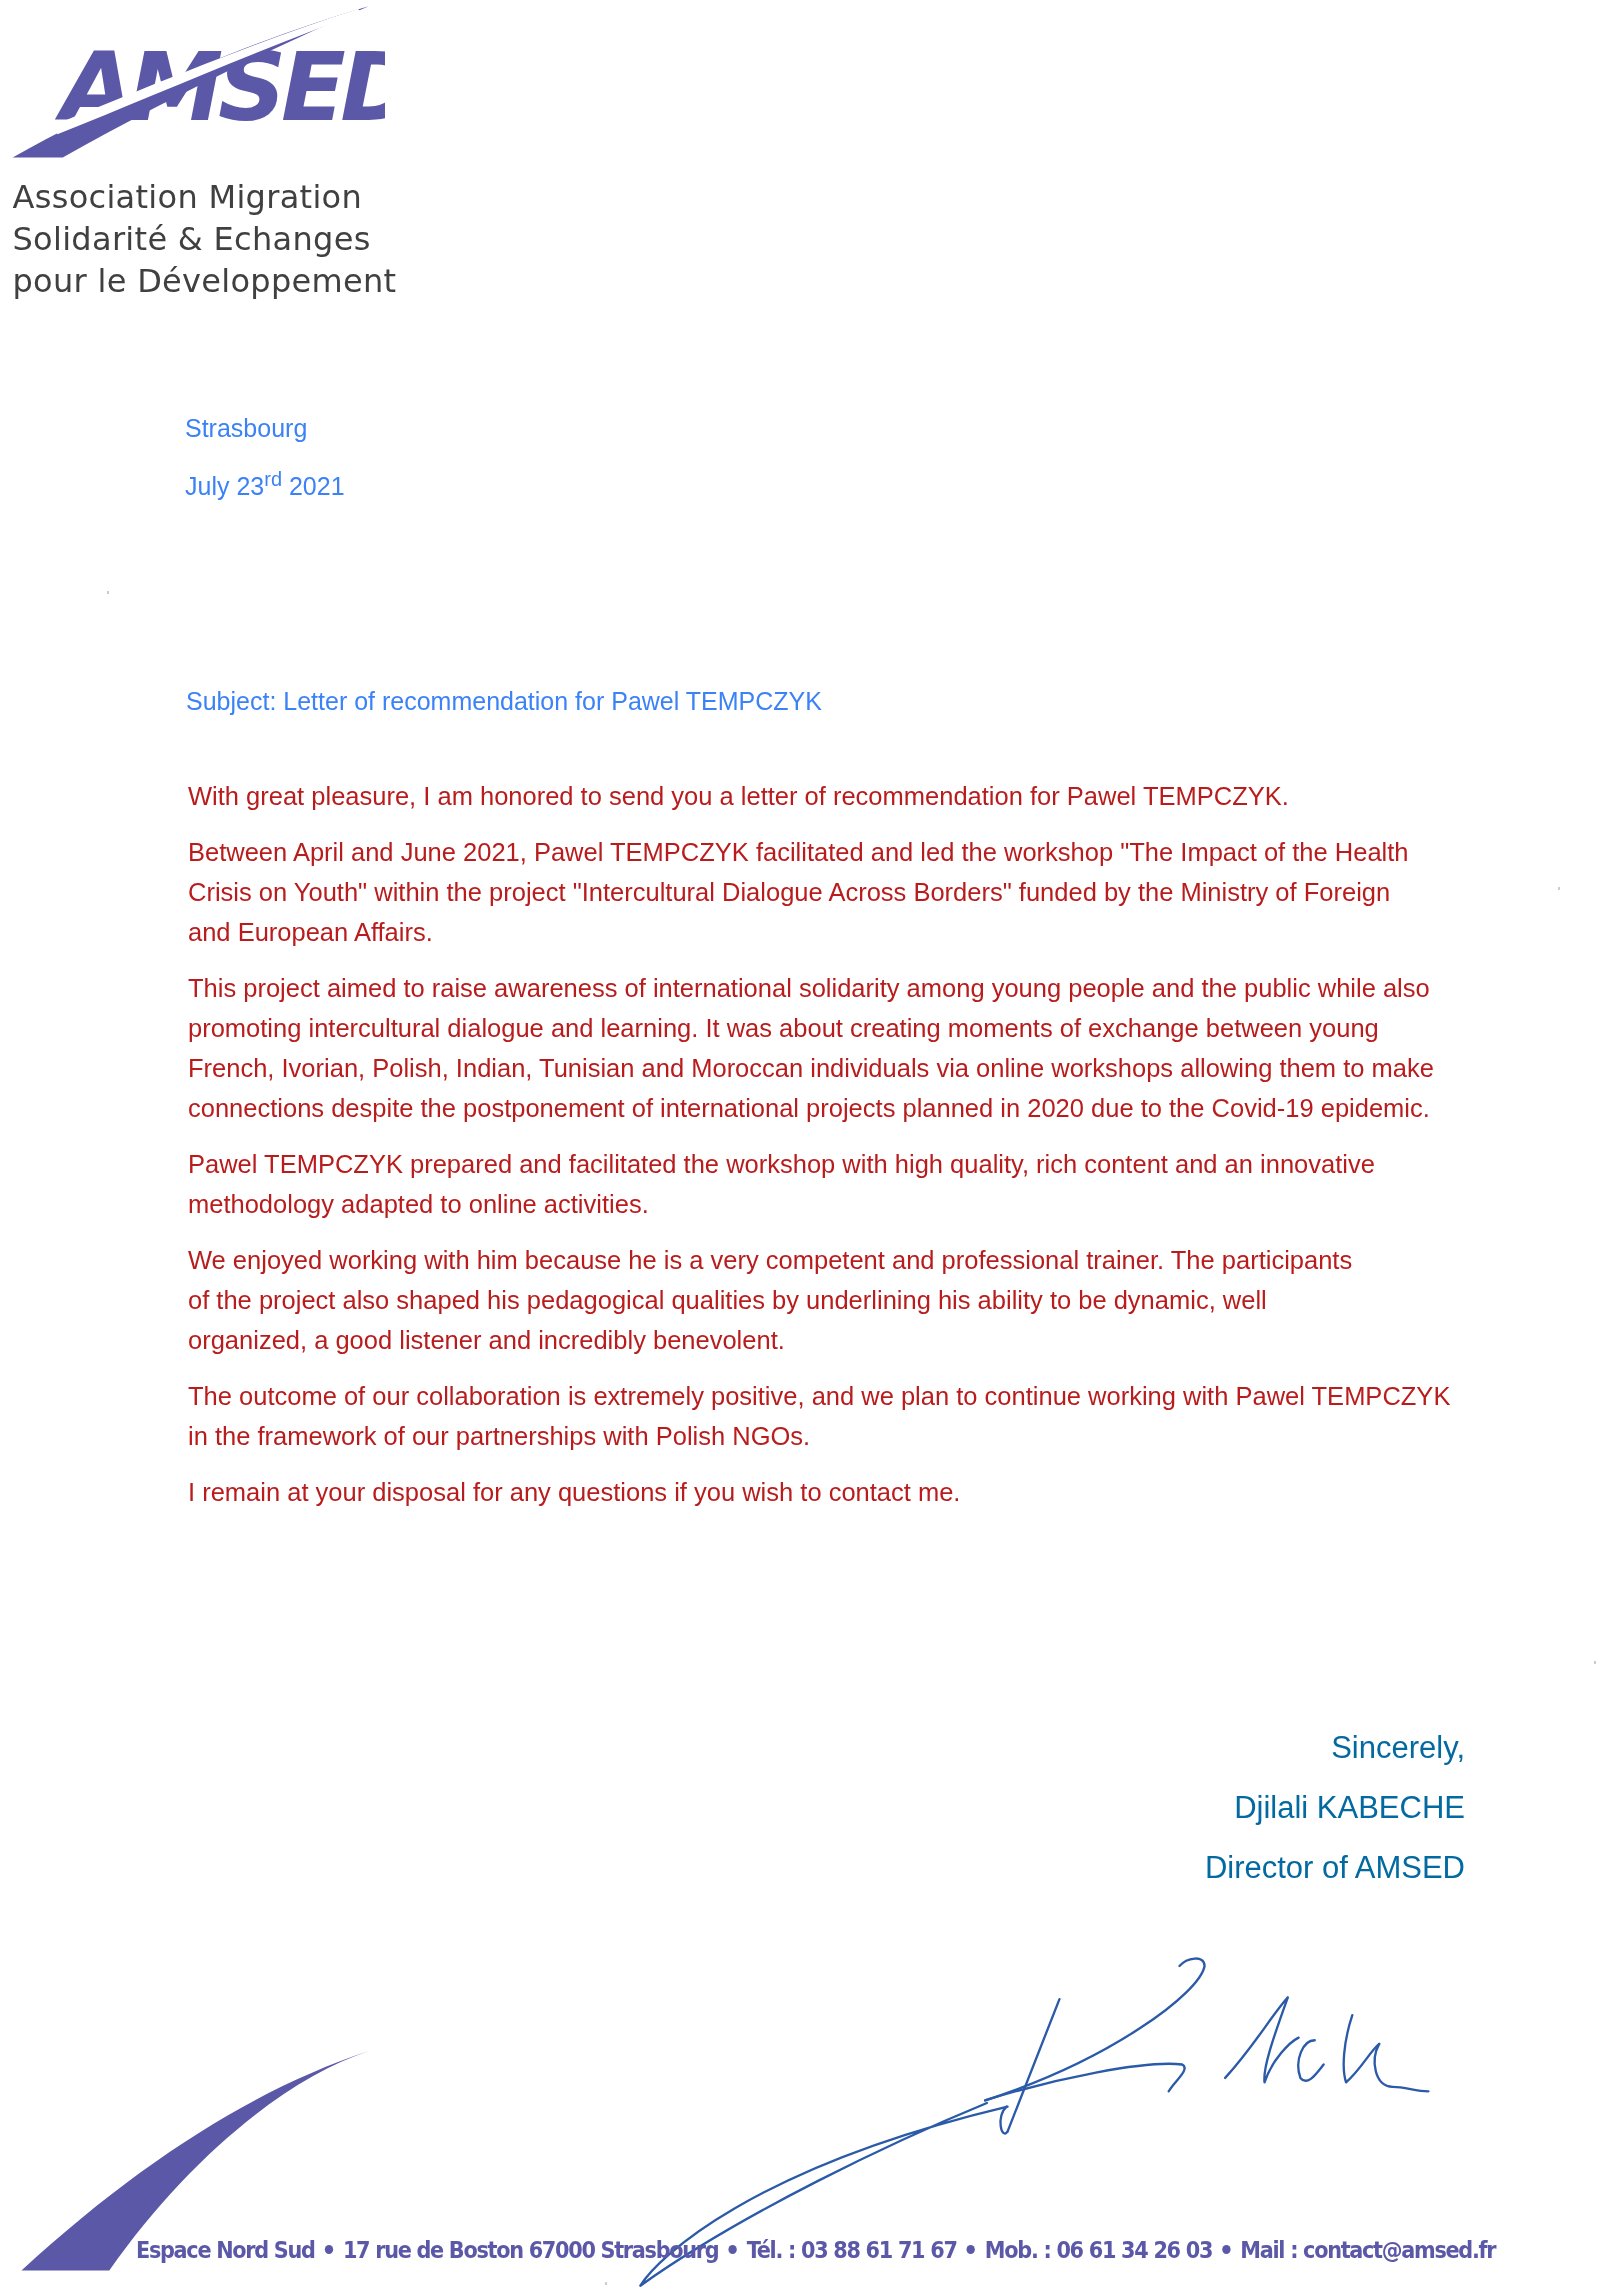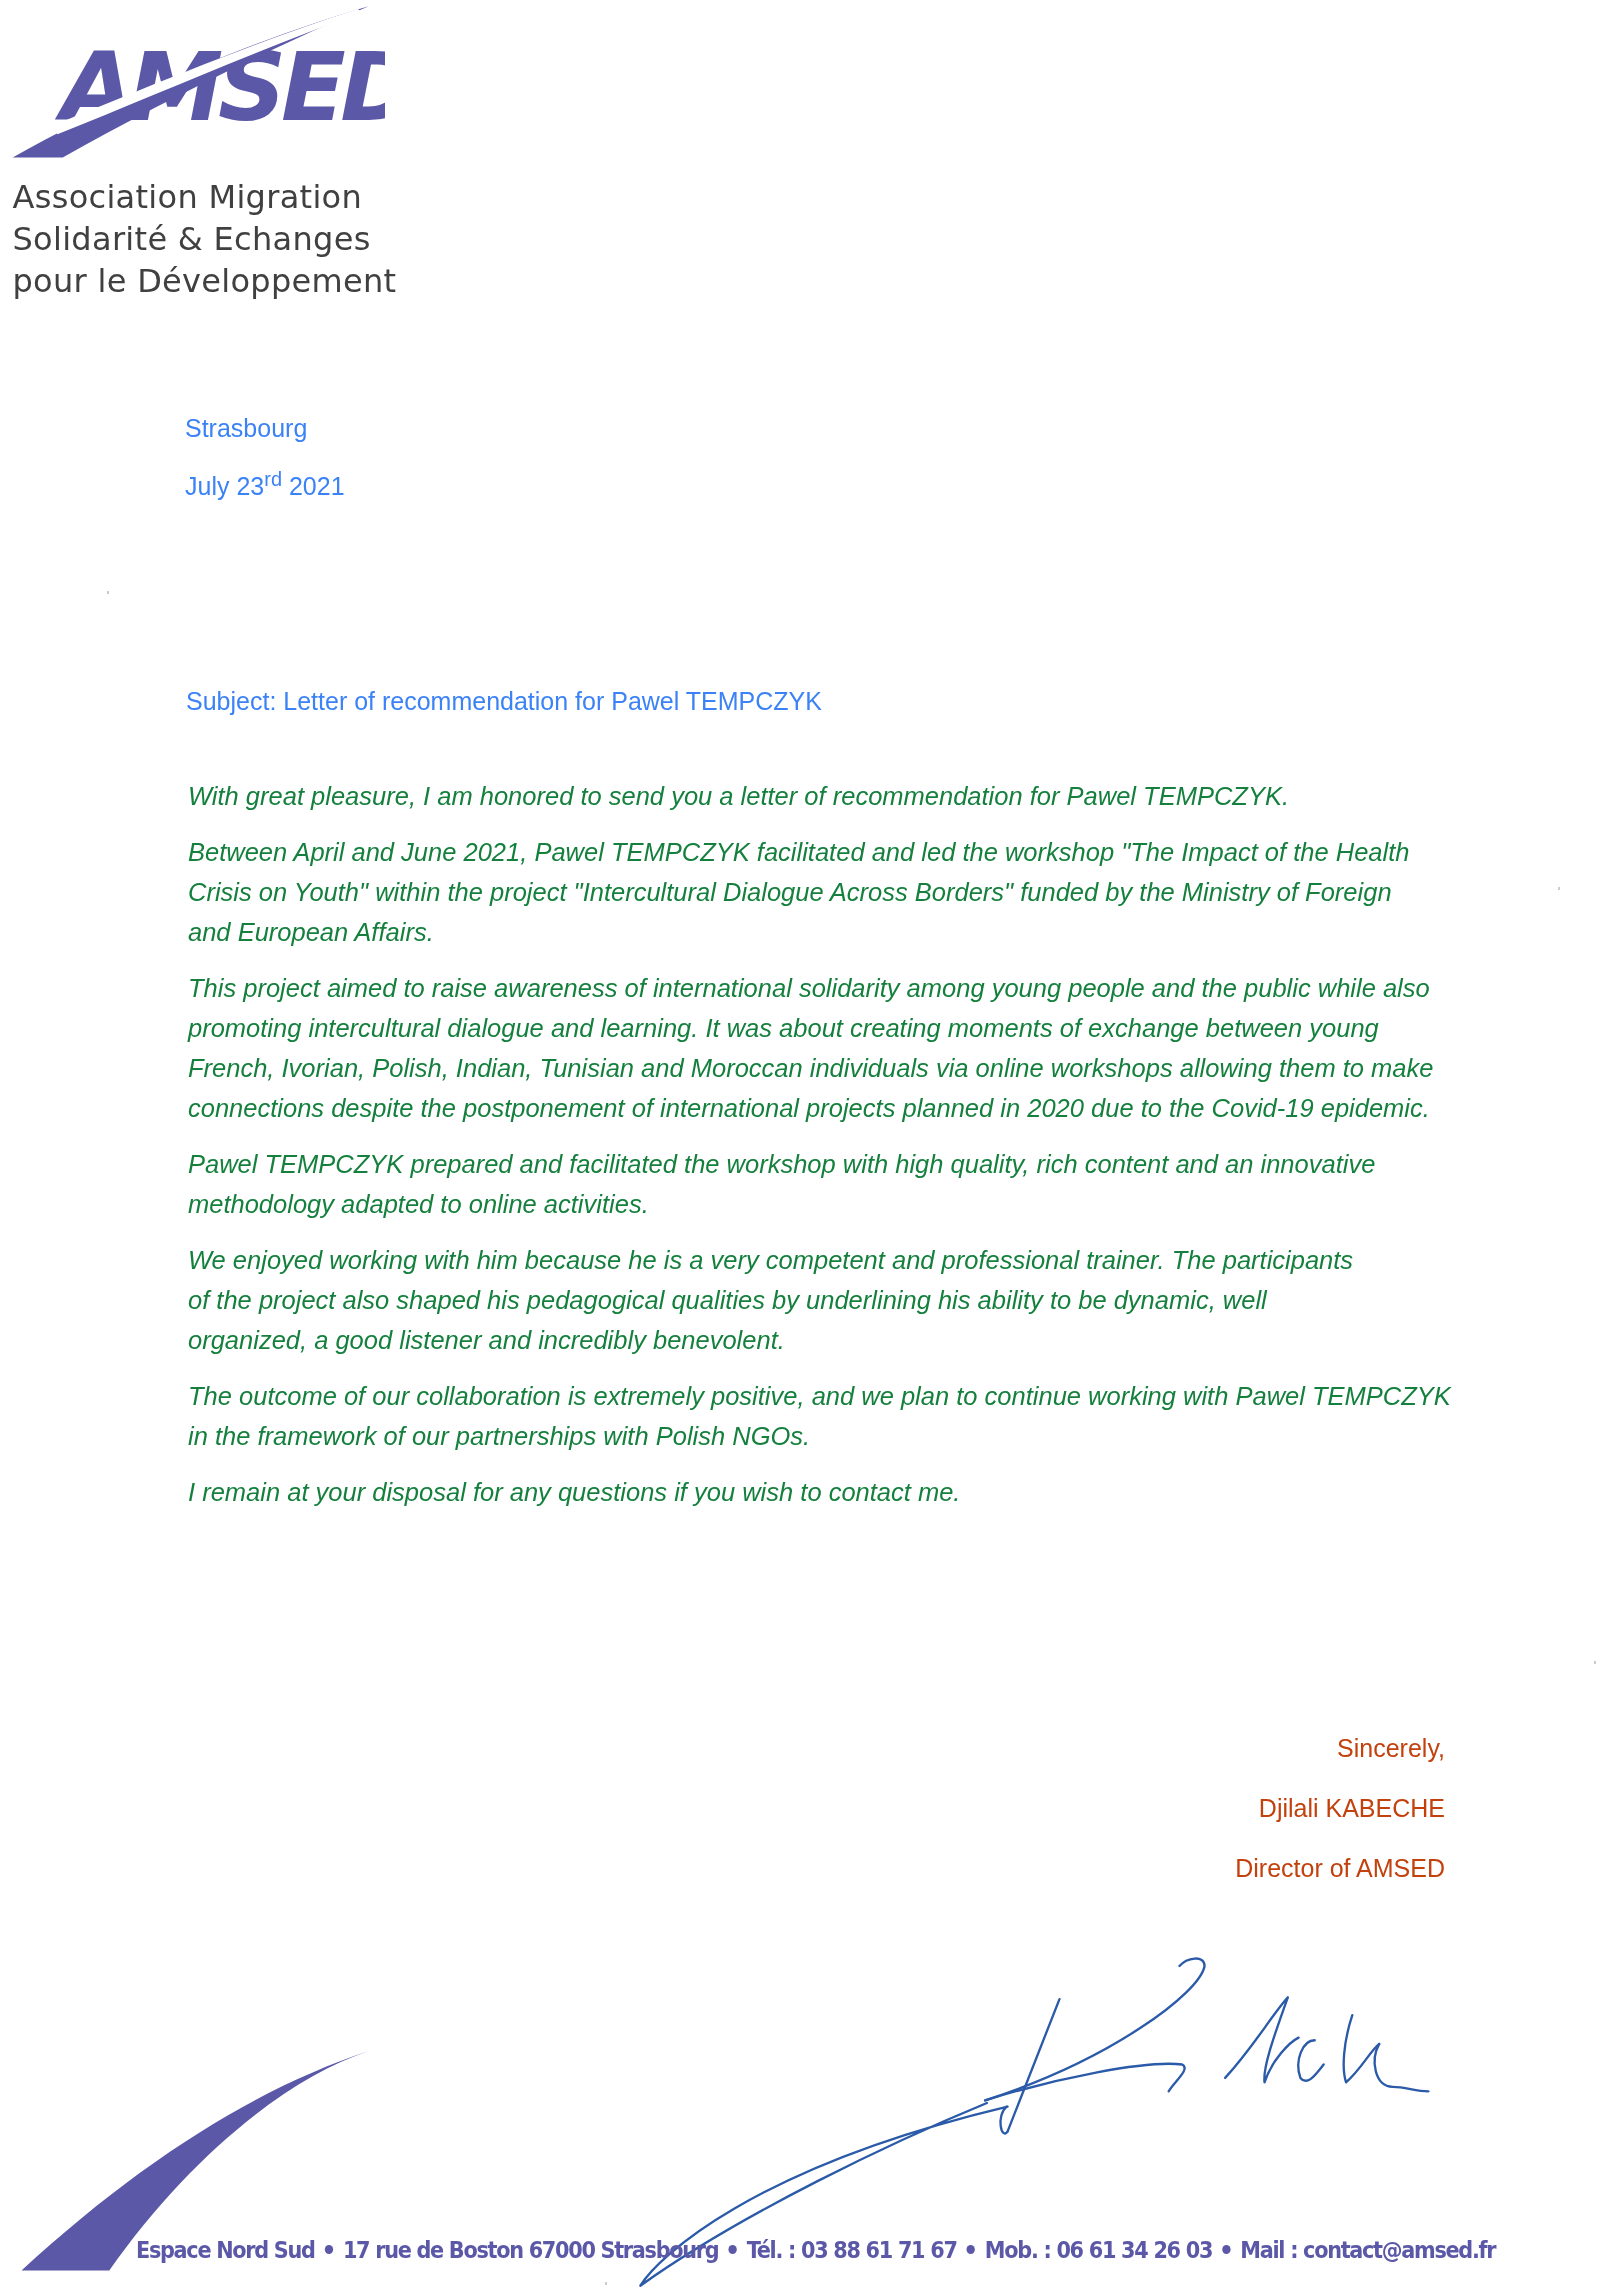--- a/index.html
+++ b/index.html
@@ -5,23 +5,23 @@
   html, body { margin:0; padding:0; background:#ffffff; }
   body { width:1621px; height:2293px; position:relative; overflow:hidden; font-family:"Liberation Sans", sans-serif; color:#222; }
   .logo-svg { position:absolute; left:0; top:0; }
   .org-name { position:absolute; left:12.5px; top:176px; font-family:"DejaVu Sans", sans-serif; color:#404040; font-size:32px; line-height:42px; letter-spacing:0.3px; }
   .org-name div { white-space:nowrap; }
   .txt { position:absolute; font-family:"Liberation Sans", sans-serif; font-size:25px; color:#3b82f6; white-space:nowrap; }
   .place { left:185px; top:414px; }
   .date { left:185px; top:472px; }
   .date sup { font-size:20px; vertical-align:super; line-height:0; }
   .subject { left:186px; top:658px;margin-top:29px; }
-  .body { position:absolute; left:188px; top:776px; width:1272px; font-family:"Liberation Sans", sans-serif; font-size:25.5px; line-height:40px; color:#15803d;font-style:italic; }
+  .body { position:absolute; left:188px; top:776px; width:1272px; font-family:"Liberation Sans", sans-serif; font-size:25.5px; line-height:40px; color:#b91c1c; }
   .body p { margin:0 0 16px 0; }
-  .closing { position:absolute; right:176px; top:1718px; text-align:right; font-family:"Liberation Sans", sans-serif; font-size:25px; line-height:60px; color:#c2410c; }
+  .closing { position:absolute; right:156px; top:1718px; text-align:right; font-family:"Liberation Sans", sans-serif; font-size:31px; line-height:60px; color:#0369a1; }
   .closing div { white-space:nowrap; }
   .sig-svg { position:absolute; left:0; top:0; pointer-events:none; }
   .footer-swoosh { position:absolute; left:0; top:0; }
   .footer { position:absolute; left:136px; top:2237px; font-family:"DejaVu Sans", sans-serif; font-weight:bold; color:#5b58a8; font-size:22.4px; letter-spacing:-1.4px; white-space:nowrap; transform:scaleX(0.93); transform-origin:left center; }
   .footer .sep { display:inline-block; width:9px; height:9px; background:#5b58a8; border-radius:50%; margin:0 10.7px 3.6px 10.7px; vertical-align:middle; }
   .speck { position:absolute; width:1.8px; height:2.7px; background:#aaa; opacity:0.6; }
 </style>
 </head>
 <body>
 

